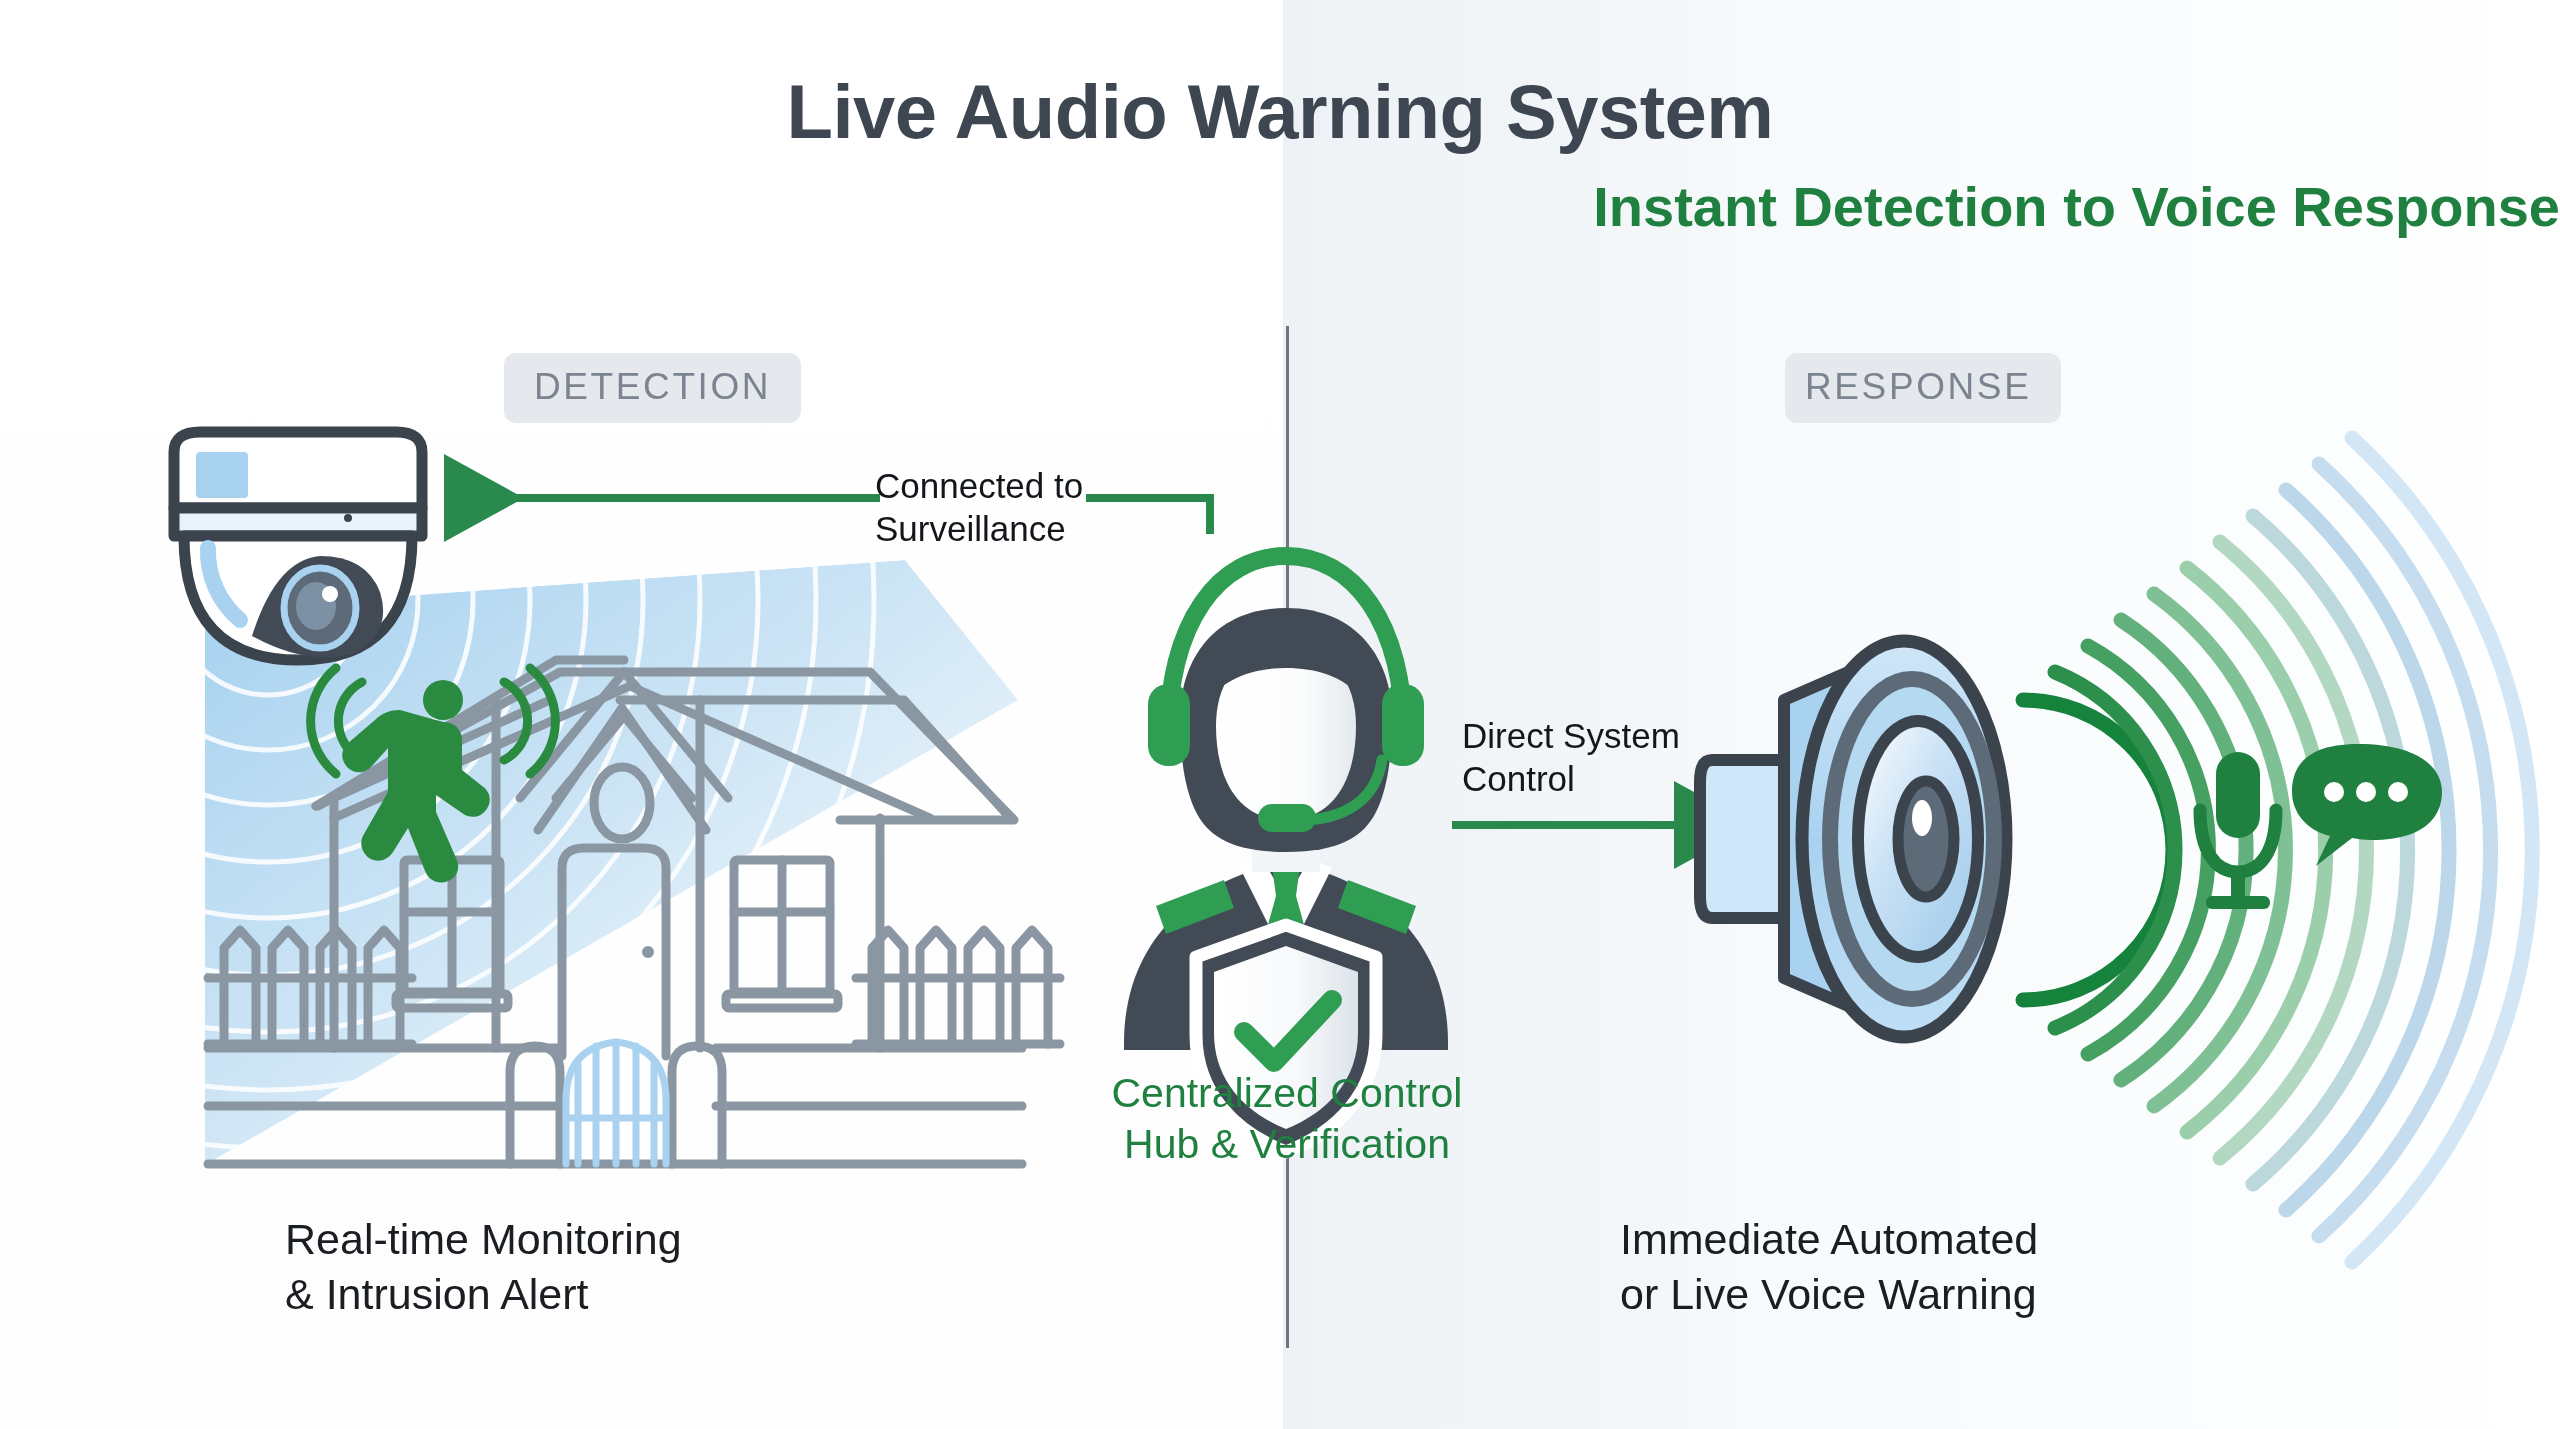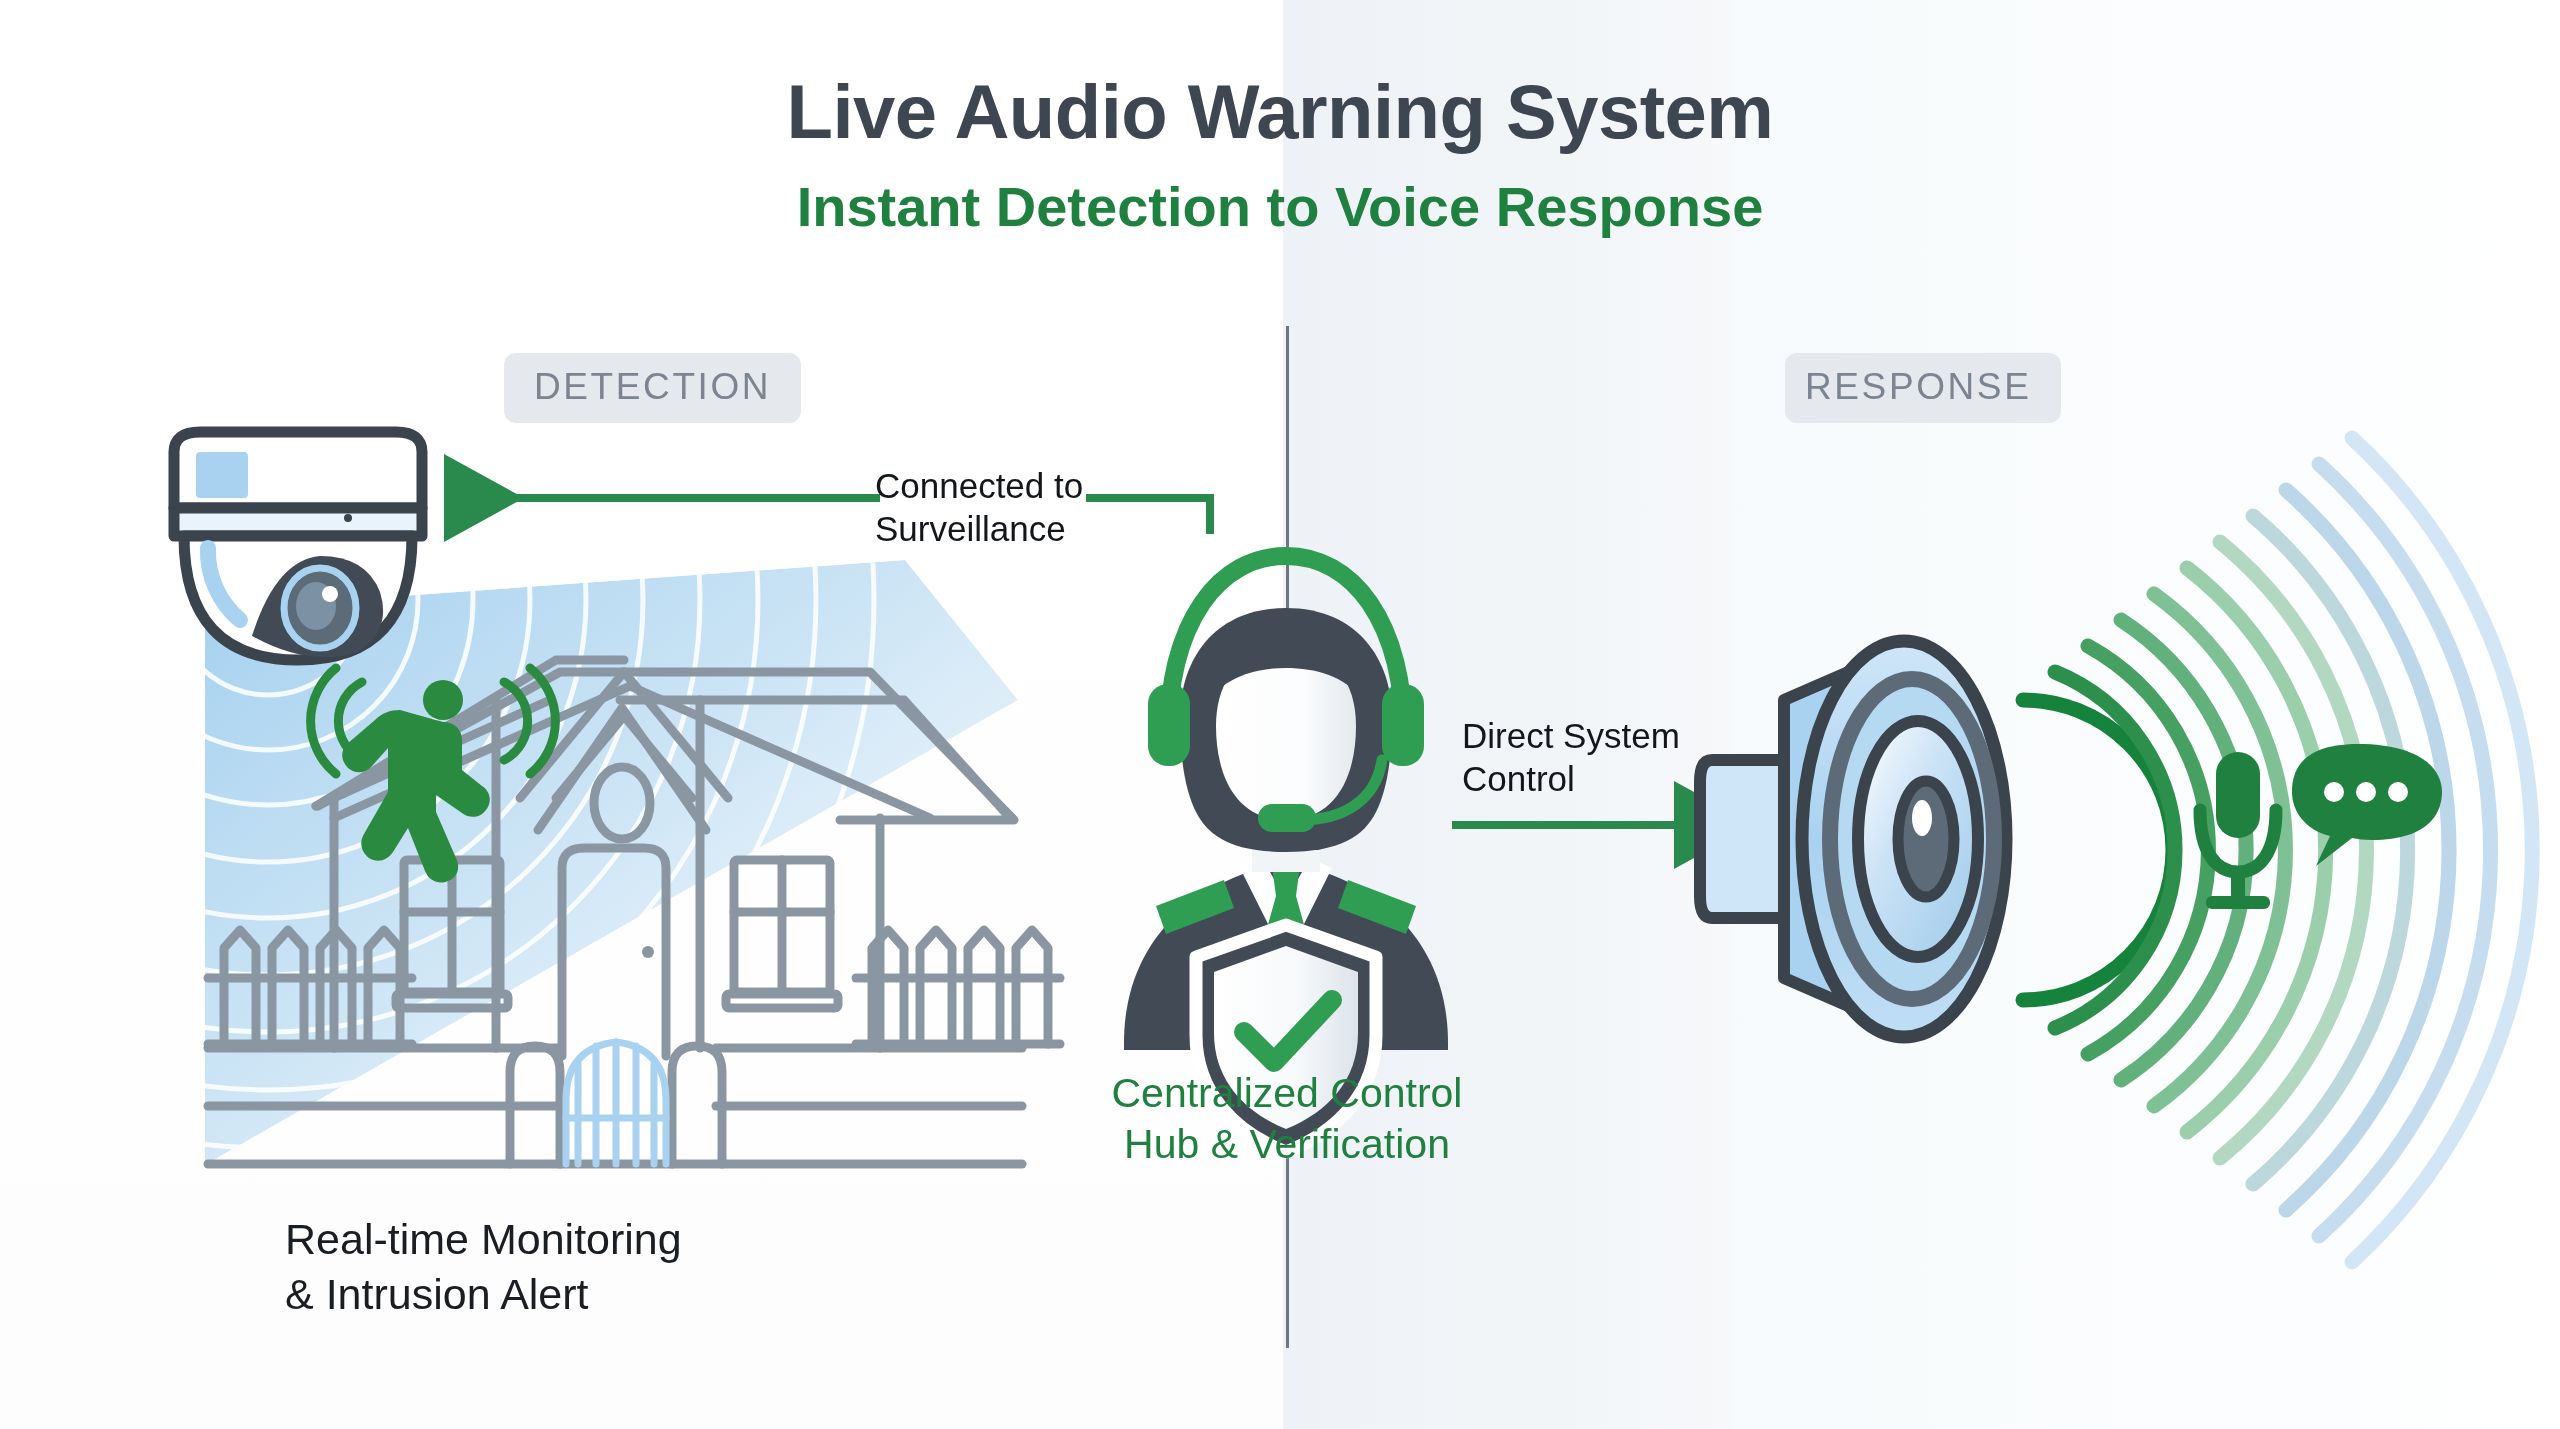--- a/index.html
+++ b/index.html
@@ -57,21 +57,21 @@
     font-size: 76px;
     font-weight: bold;
     color: #3e4651;
     letter-spacing: -0.5px;
     line-height: 1.05;
   }
   .subtitle {
     position: absolute;
     left: 0; right: 0;
     top: 178px;
-    text-align: center;
+    text-align: right;
     font-size: 56px;
     font-weight: bold;
     color: #1f8040;
     line-height: 1.05;
   }
 
   
   .badge {
     position: absolute;
     background: #e5e8ec;
@@ -500,14 +500,18 @@
       <circle cx="2334" cy="792" r="10" fill="#ffffff"></circle>
       <circle cx="2366" cy="792" r="10" fill="#ffffff"></circle>
       <circle cx="2398" cy="792" r="10" fill="#ffffff"></circle>
     </g>
   </svg>
 
   <div class="foot-caption foot-left">
     <div>Real-time Monitoring</div>
     <div>&amp; Intrusion Alert</div>
   </div>
+  <div class="foot-caption foot-right">
+    <div>Immediate Automated</div>
+    <div>or Live Voice Warning</div>
+  </div>
 
 </div>
 
 </body></html>

